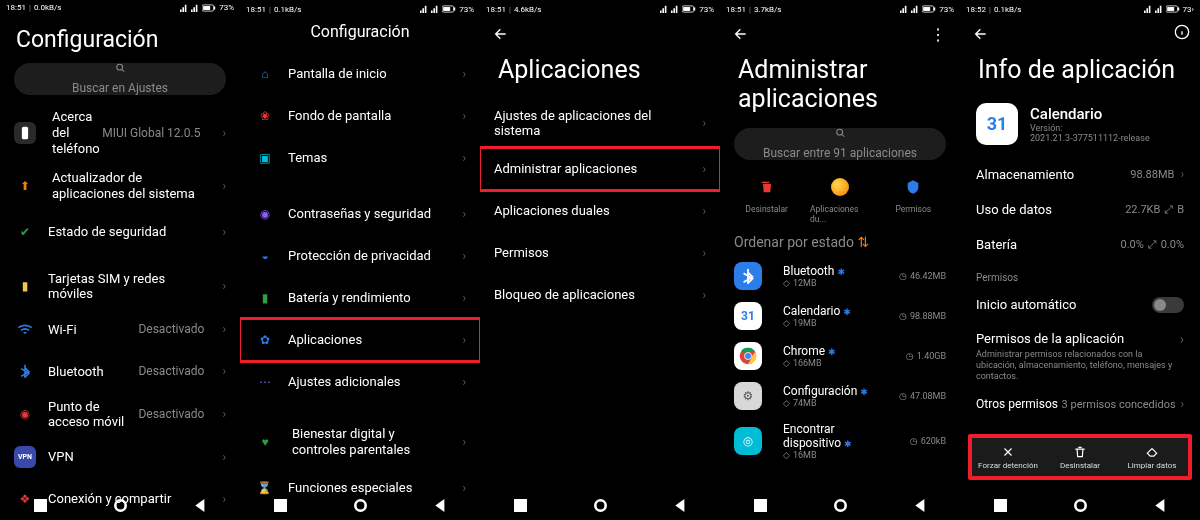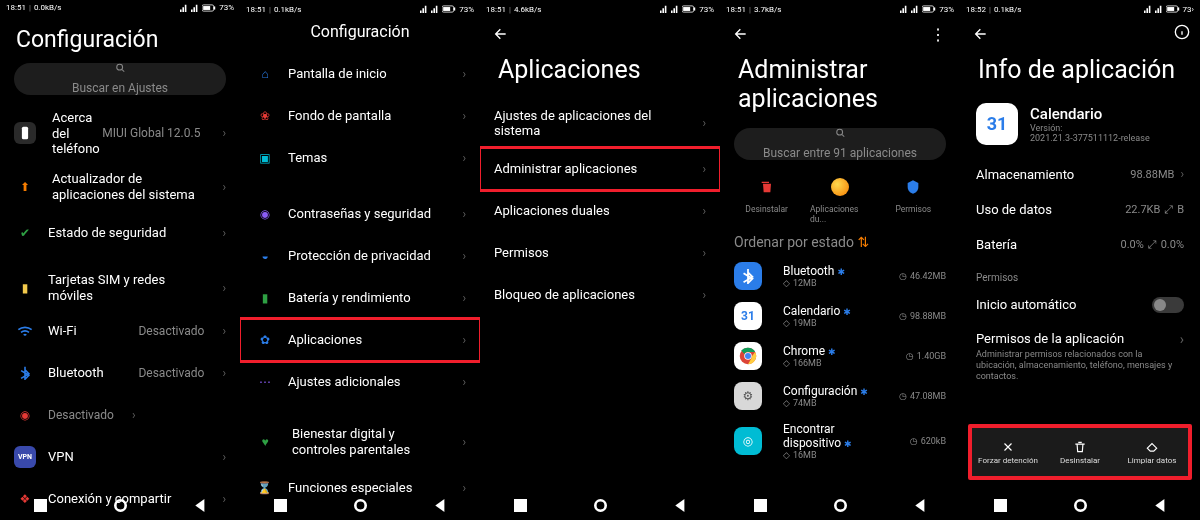--- a/index.html
+++ b/index.html
@@ -60,21 +60,21 @@
   .sort-row{font-size:14px;color:var(--dim);padding:6px 14px;}
   
   .appheader{display:flex;gap:12px;padding:4px 16px 12px 16px;align-items:center;}
   .bigico{width:42px;height:42px;border-radius:10px;background:#fff;display:flex;align-items:center;justify-content:center;}
   .statrow{display:flex;align-items:center;justify-content:space-between;padding:10px 16px;}
   .statrow .l{font-size:13px;}
   .statrow .r{font-size:11px;color:var(--dim);display:flex;align-items:center;gap:4px;}
   .toggle{width:32px;height:16px;border-radius:10px;background:#3a3a3a;position:relative;}
   .toggle:after{content:"";position:absolute;left:2px;top:2px;width:12px;height:12px;border-radius:50%;background:#888;}
   
-  .botbar{position:absolute;left:8px;right:8px;bottom:40px;background:#1b1b1b;height:56px;display:flex;border-radius:2px;}
+  .botbar{position:absolute;left:8px;right:8px;bottom:40px;background:#1b1b1b;height:46px;display:flex;border-radius:2px;}
   .botbar .b{flex:1;display:flex;flex-direction:column;align-items:center;justify-content:center;gap:2px;font-size:8px;color:#ddd;}
   
   .nav{position:absolute;left:0;right:0;bottom:0;height:30px;display:flex;align-items:center;justify-content:space-around;}
   .kv{display:flex;align-items:center;justify-content:space-between;padding:8px 16px;font-size:12px;}
   .kv .v{color:var(--dim);font-size:11px;}
   .perm-desc{font-size:9px;color:var(--dim);padding:0 24px 6px 16px;line-height:1.25;}
 </style>
 </head>
 <body>
 
@@ -164,20 +164,23 @@
           </svg>
         </div>
     <div class="txt">
           <div class="t1">Bluetooth</div>
         </div>
     <div class="side">Desactivado</div>
     <span class="chev">›</span>
   </div>
   <div class="row">
     <div class="ico" style="color:#e53935">◉</div>
+    <div class="txt">
+          <div class="t1">Punto de acceso móvil</div>
+        </div>
     <div class="side">Desactivado</div>
     <span class="chev">›</span>
   </div>
   <div class="row">
     <div class="ico" style="background:#3949ab;color:#fff;font-size:7px;font-weight:700">VPN</div>
     <div class="txt">
           <div class="t1">VPN</div>
         </div>
     <span class="chev">›</span>
   </div>
@@ -613,20 +616,24 @@
   <div class="section-label">Permisos</div>
   <div class="statrow">
         <div class="l">Inicio automático</div>
         <div class="toggle"></div>
       </div>
   <div class="kv" style="padding-bottom:2px">
     <div style="font-size:13px">Permisos de la aplicación</div>
     <span class="chev" style="font-size:14px">›</span>
   </div>
   <div class="perm-desc">Administrar permisos relacionados con la ubicación, almacenamiento, teléfono, mensajes y contactos.</div>
+  <div class="kv">
+        <div>Otros permisos</div>
+        <div class="v"><span>3 permisos concedidos</span> <span class="chev">›</span></div>
+      </div>
 
   <div class="botbar hl-big">
     <div class="b">
           <svg width="14" height="14" viewBox="0 0 24 24" fill="none" stroke="#fff" stroke-width="2">
             <path d="M6 6l12 12M18 6L6 18"></path>
           </svg>
           <span>Forzar detención</span>
         </div>
     <div class="b">
           <svg width="14" height="14" viewBox="0 0 24 24" fill="none" stroke="#fff" stroke-width="2">

